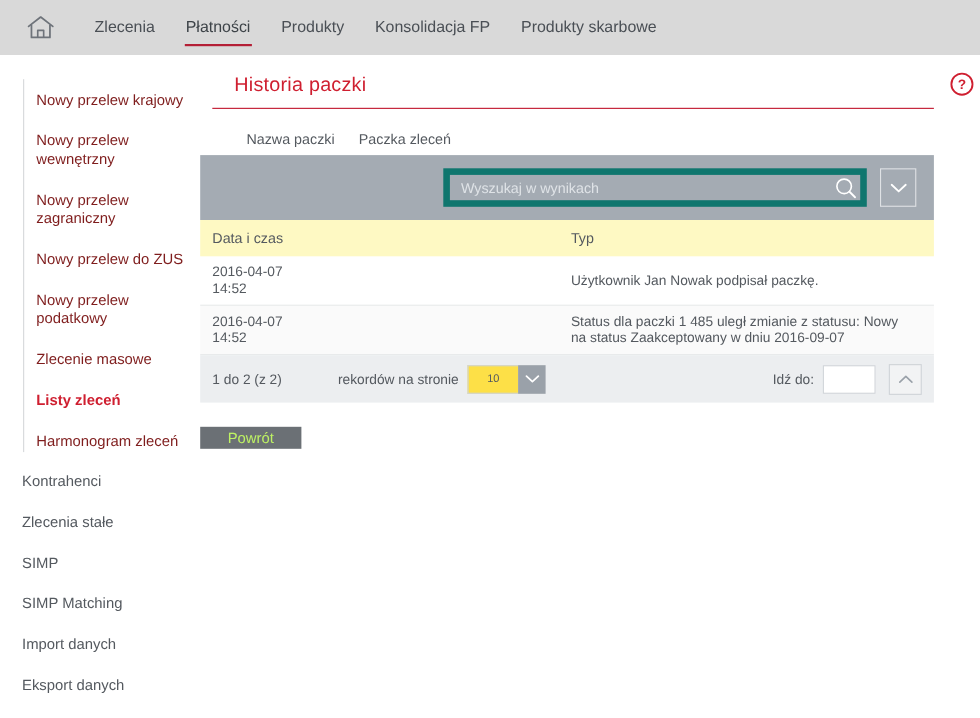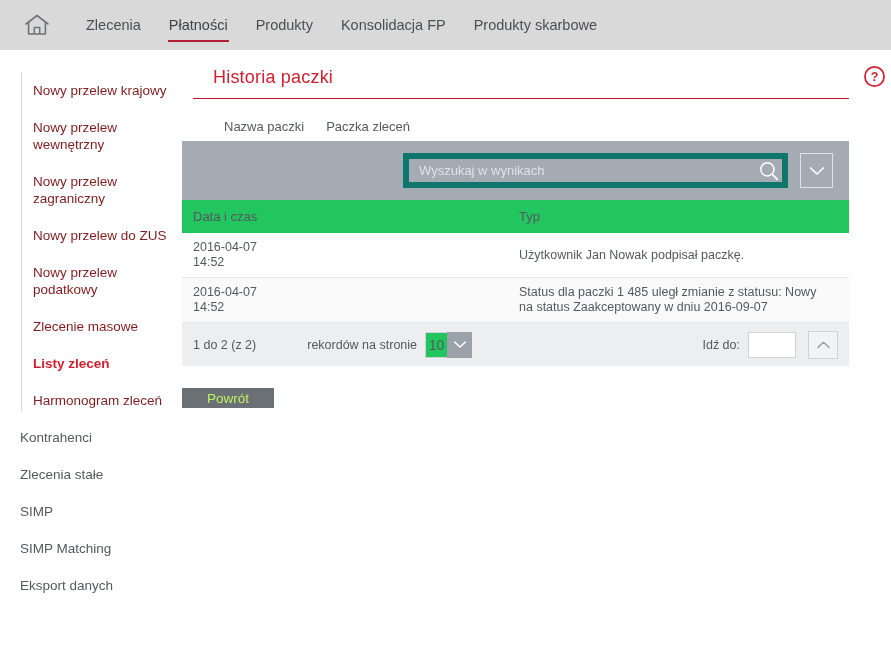--- a/index.html
+++ b/index.html
@@ -177,21 +177,21 @@
   }
   .filter-btn {
     margin-left: 12px;
     width: 33px; height: 35px;
     border: 1px solid #dfe2e5;
     display: flex; align-items: center; justify-content: center;
     cursor: pointer;
   }
 
   .thead {
-    background: #22c55e;
+    background: #fef9c3;
     height: 33px;
     display: flex;
     align-items: center;
     font-size: 13px;
     color: #54595f;
   }
   .col-date { width: 337px; padding-left: 11px; }
   .col-type { flex: 1; }
 
   .trow {
@@ -218,26 +218,26 @@
   }
   .foot-count { padding-left: 11px; }
   .foot-perpage { margin-left: 51px; }
   .sel-wrap {
     margin-left: 8px;
     display: flex;
     height: 26px;
     cursor: pointer;
   }
   .sel-val {
-    width: 22px;
-    background: #22c55e;
+    width: 46px;
+    background: #fde047;
     border: 1px solid #cfd3d7;
     border-right: none;
     display: flex; align-items: center; justify-content: center;
-    font-size: 14px;
+    font-size: 10px;
     color: #54595f;
   }
   .sel-arrow {
     width: 25px;
     background: #9aa1a9;
     display: flex; align-items: center; justify-content: center;
   }
   .foot-right {
     position: absolute;
     right: 11px;
@@ -337,20 +337,23 @@
     <span>Kontrahenci</span>
   </div>
   <div class="side-item">
     <span>Zlecenia stałe</span>
   </div>
   <div class="side-item">
     <span>SIMP</span>
   </div>
   <div class="side-item">
     <span>SIMP Matching</span>
+  </div>
+  <div class="side-item">
+    <span>Import danych</span>
   </div>
   <div class="side-item">
     <span>Eksport danych</span>
   </div>
 </div>
 
 <div class="main">
 
   <div class="page-head">
     <div class="page-title">Historia paczki</div>

